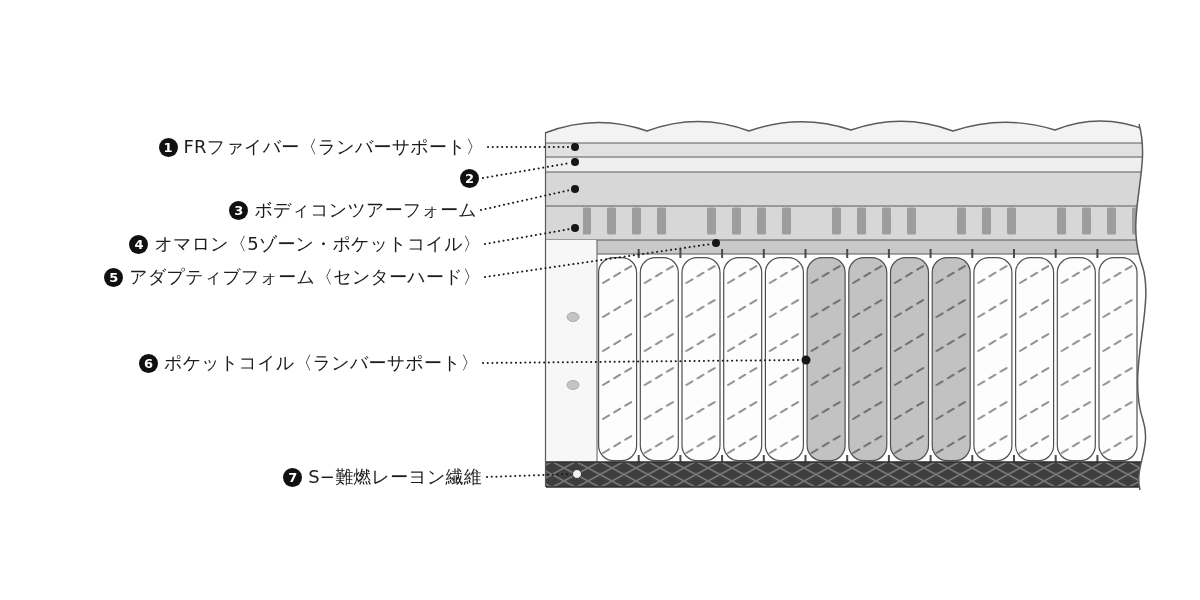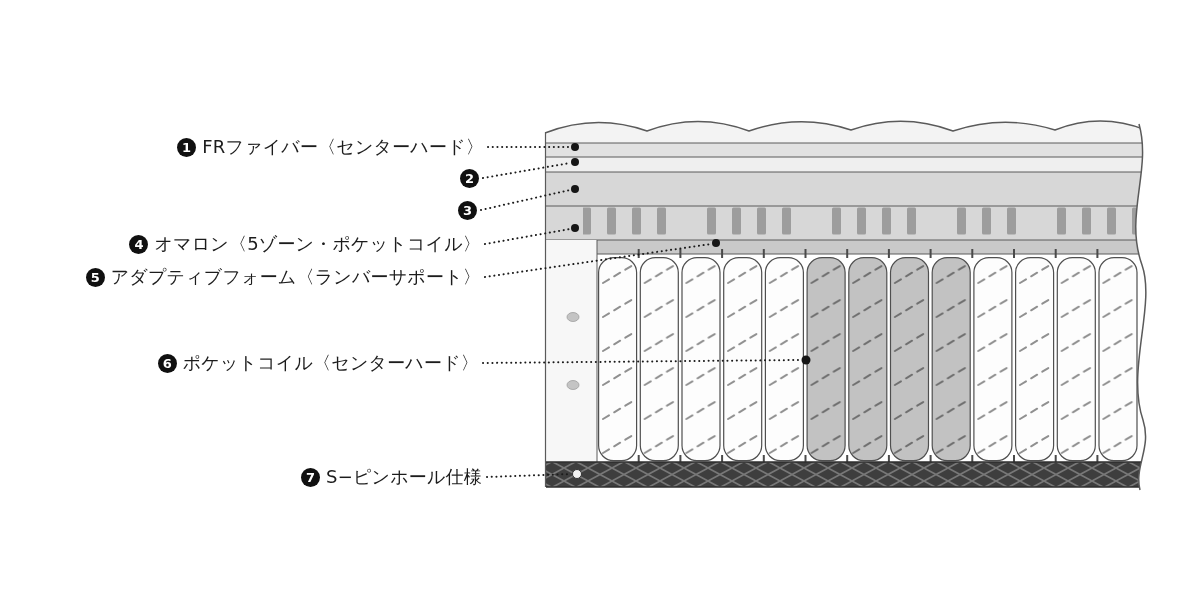--- a/index.html
+++ b/index.html
@@ -110,38 +110,39 @@
     <circle cx="575" cy="162" r="4" fill="#161616"></circle>
     <circle cx="575" cy="189" r="4" fill="#161616"></circle>
     <circle cx="575" cy="228" r="4" fill="#161616"></circle>
     <circle cx="716" cy="243" r="4" fill="#161616"></circle>
     <circle cx="806" cy="360" r="4.5" fill="#161616"></circle>
     <circle cx="577" cy="474" r="4.5" fill="#f2f2f2" stroke="#333333" stroke-width="1"></circle>
   </svg>
 
   <div class="label-row" style="top:135px; right:716px;">
     <span class="badge">1</span>
-    <span class="label-text">FRファイバー〈センターハード〉</span>
+    <span class="label-text">FRファイバー〈ランバーサポート〉</span>
   </div>
   <div class="label-row" style="top:166px; right:721px;">
     <span class="badge">2</span>
   </div>
   <div class="label-row" style="top:198px; right:723px;">
     <span class="badge">3</span>
+    <span class="label-text">ボディコンツアーフォーム</span>
   </div>
   <div class="label-row" style="top:232px; right:719px;">
     <span class="badge">4</span>
     <span class="label-text">オマロン〈5ゾーン・ポケットコイル〉</span>
   </div>
   <div class="label-row" style="top:265px; right:719px;">
     <span class="badge">5</span>
-    <span class="label-text">アダプティブフォーム〈ランバーサポート〉</span>
+    <span class="label-text">アダプティブフォーム〈センターハード〉</span>
   </div>
   <div class="label-row" style="top:351px; right:721px;">
     <span class="badge">6</span>
-    <span class="label-text">ポケットコイル〈センターハード〉</span>
+    <span class="label-text">ポケットコイル〈ランバーサポート〉</span>
   </div>
   <div class="label-row" style="top:465px; right:718px;">
     <span class="badge">7</span>
-    <span class="label-text">S−ピンホール仕様</span>
+    <span class="label-text">S−難燃レーヨン繊維</span>
   </div>
 
 </div>
 
 </body></html>

